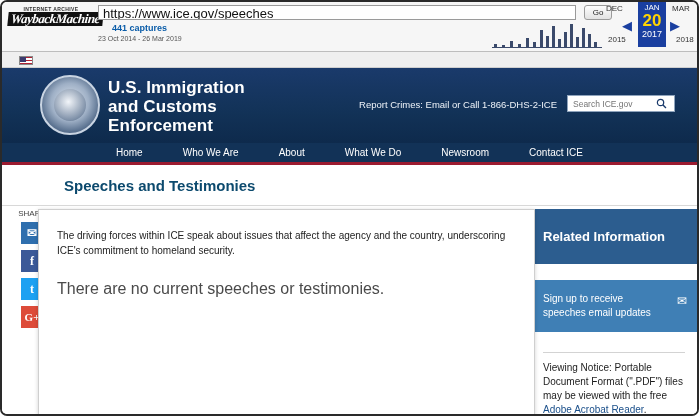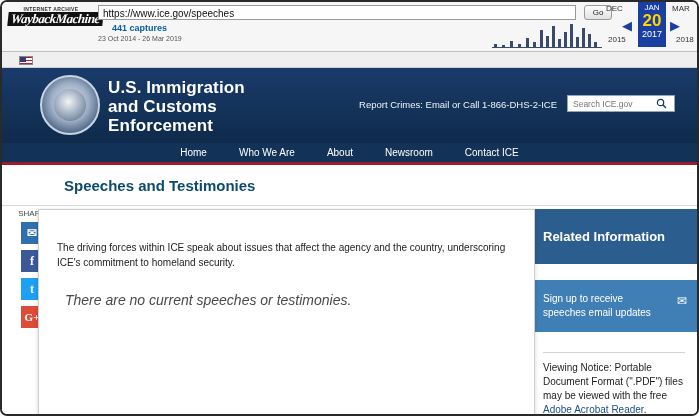--- a/index.html
+++ b/index.html
@@ -43,21 +43,21 @@
     font-style: italic; font-weight: bold;
     font-size: 13px; line-height: 14px;
     padding: 0 3px;
     transform: skewX(-6deg);
     letter-spacing: -0.5px;
   }
   .wb-urlbar {
     position: absolute; left: 96px; top: 3px;
     width: 478px; height: 15px;
     background: #fff; border: 1px solid #9a9a9a;
-    font-size: 10px; color: #111;
+    font-size: 13px; color: #111;
     padding: 1px 4px; line-height: 13px;
     white-space: nowrap; overflow: hidden;
   }
   .wb-go {
     position: absolute; left: 582px; top: 3px;
     width: 28px; height: 15px;
     background: linear-gradient(#fdfdfd,#e2e2e2);
     border: 1px solid #9a9a9a; border-radius: 3px;
     font-size: 8px; text-align: center; line-height: 13px; color:#222;
     cursor: pointer;
@@ -169,21 +169,21 @@
     cursor: pointer;
   }
   .search-ico svg { display: block; }
 
   
   .nav {
     height: 22px;
     background: #123257;
     border-bottom: 3px solid #9b1b30;
     display: flex; align-items: stretch; justify-content: center;
-    gap: 4px;
+    gap: 12px;
   }
   .nav-item {
     font-size: 10px; color: #fff;
     padding: 0 14px;
     display: flex; align-items: center;
     cursor: pointer; white-space: nowrap;
   }
   .nav-item.active {
     background: #ffffff; color: #123257; font-weight: bold;
     border: 1px solid #9b1b30; border-bottom: none;
@@ -224,24 +224,24 @@
   
   .content-panel {
     position: absolute;
     left: 36px; top: 44px; width: 497px; height: 206px;
     background: #fff;
     border: 1px solid #cfcfcf;
     box-shadow: 0 1px 4px rgba(0,0,0,.18);
     padding: 14px 18px;
   }
   .lead {
-    font-size: 10px; color: #222; line-height: 15px; margin: 16px 0 22px 0;
+    font-size: 10px; color: #222; line-height: 15px; margin: 4px 0 22px 0;
   }
   .empty-note {
-    font-size: 14px; color: #4a4a4a; font-style: italic; margin: 8px;
+    font-size: 16px; color: #4a4a4a; margin: 0;
   }
 
   
   .rail {
     position: absolute; right: 0; top: 44px; width: 166px;
   }
   .rail-head {
     background: #2c5d8f; color: #fff;
     height: 55px; display: flex; align-items: center;
     padding-left: 12px; font-size: 13px; font-weight: bold;
@@ -344,20 +344,21 @@
           <line x1="10.2" y1="10.2" x2="14.5" y2="14.5" stroke="#1a3a6b" stroke-width="2"></line>
         </svg>
       </span>
     </div>
   </div>
 
   <div class="nav">
     <div class="nav-item">Home</div>
     <div class="nav-item">Who We Are</div>
     <div class="nav-item">About</div>
+    <div class="nav-item">What We Do</div>
     <div class="nav-item">Newsroom</div>
     <div class="nav-item">Contact ICE</div>
   </div>
 
   <div class="page">
     <div class="page-title">Speeches and Testimonies</div>
     <div class="hr-line"></div>
 
     <div class="rail">
       <div class="rail-head">Related Information</div>

